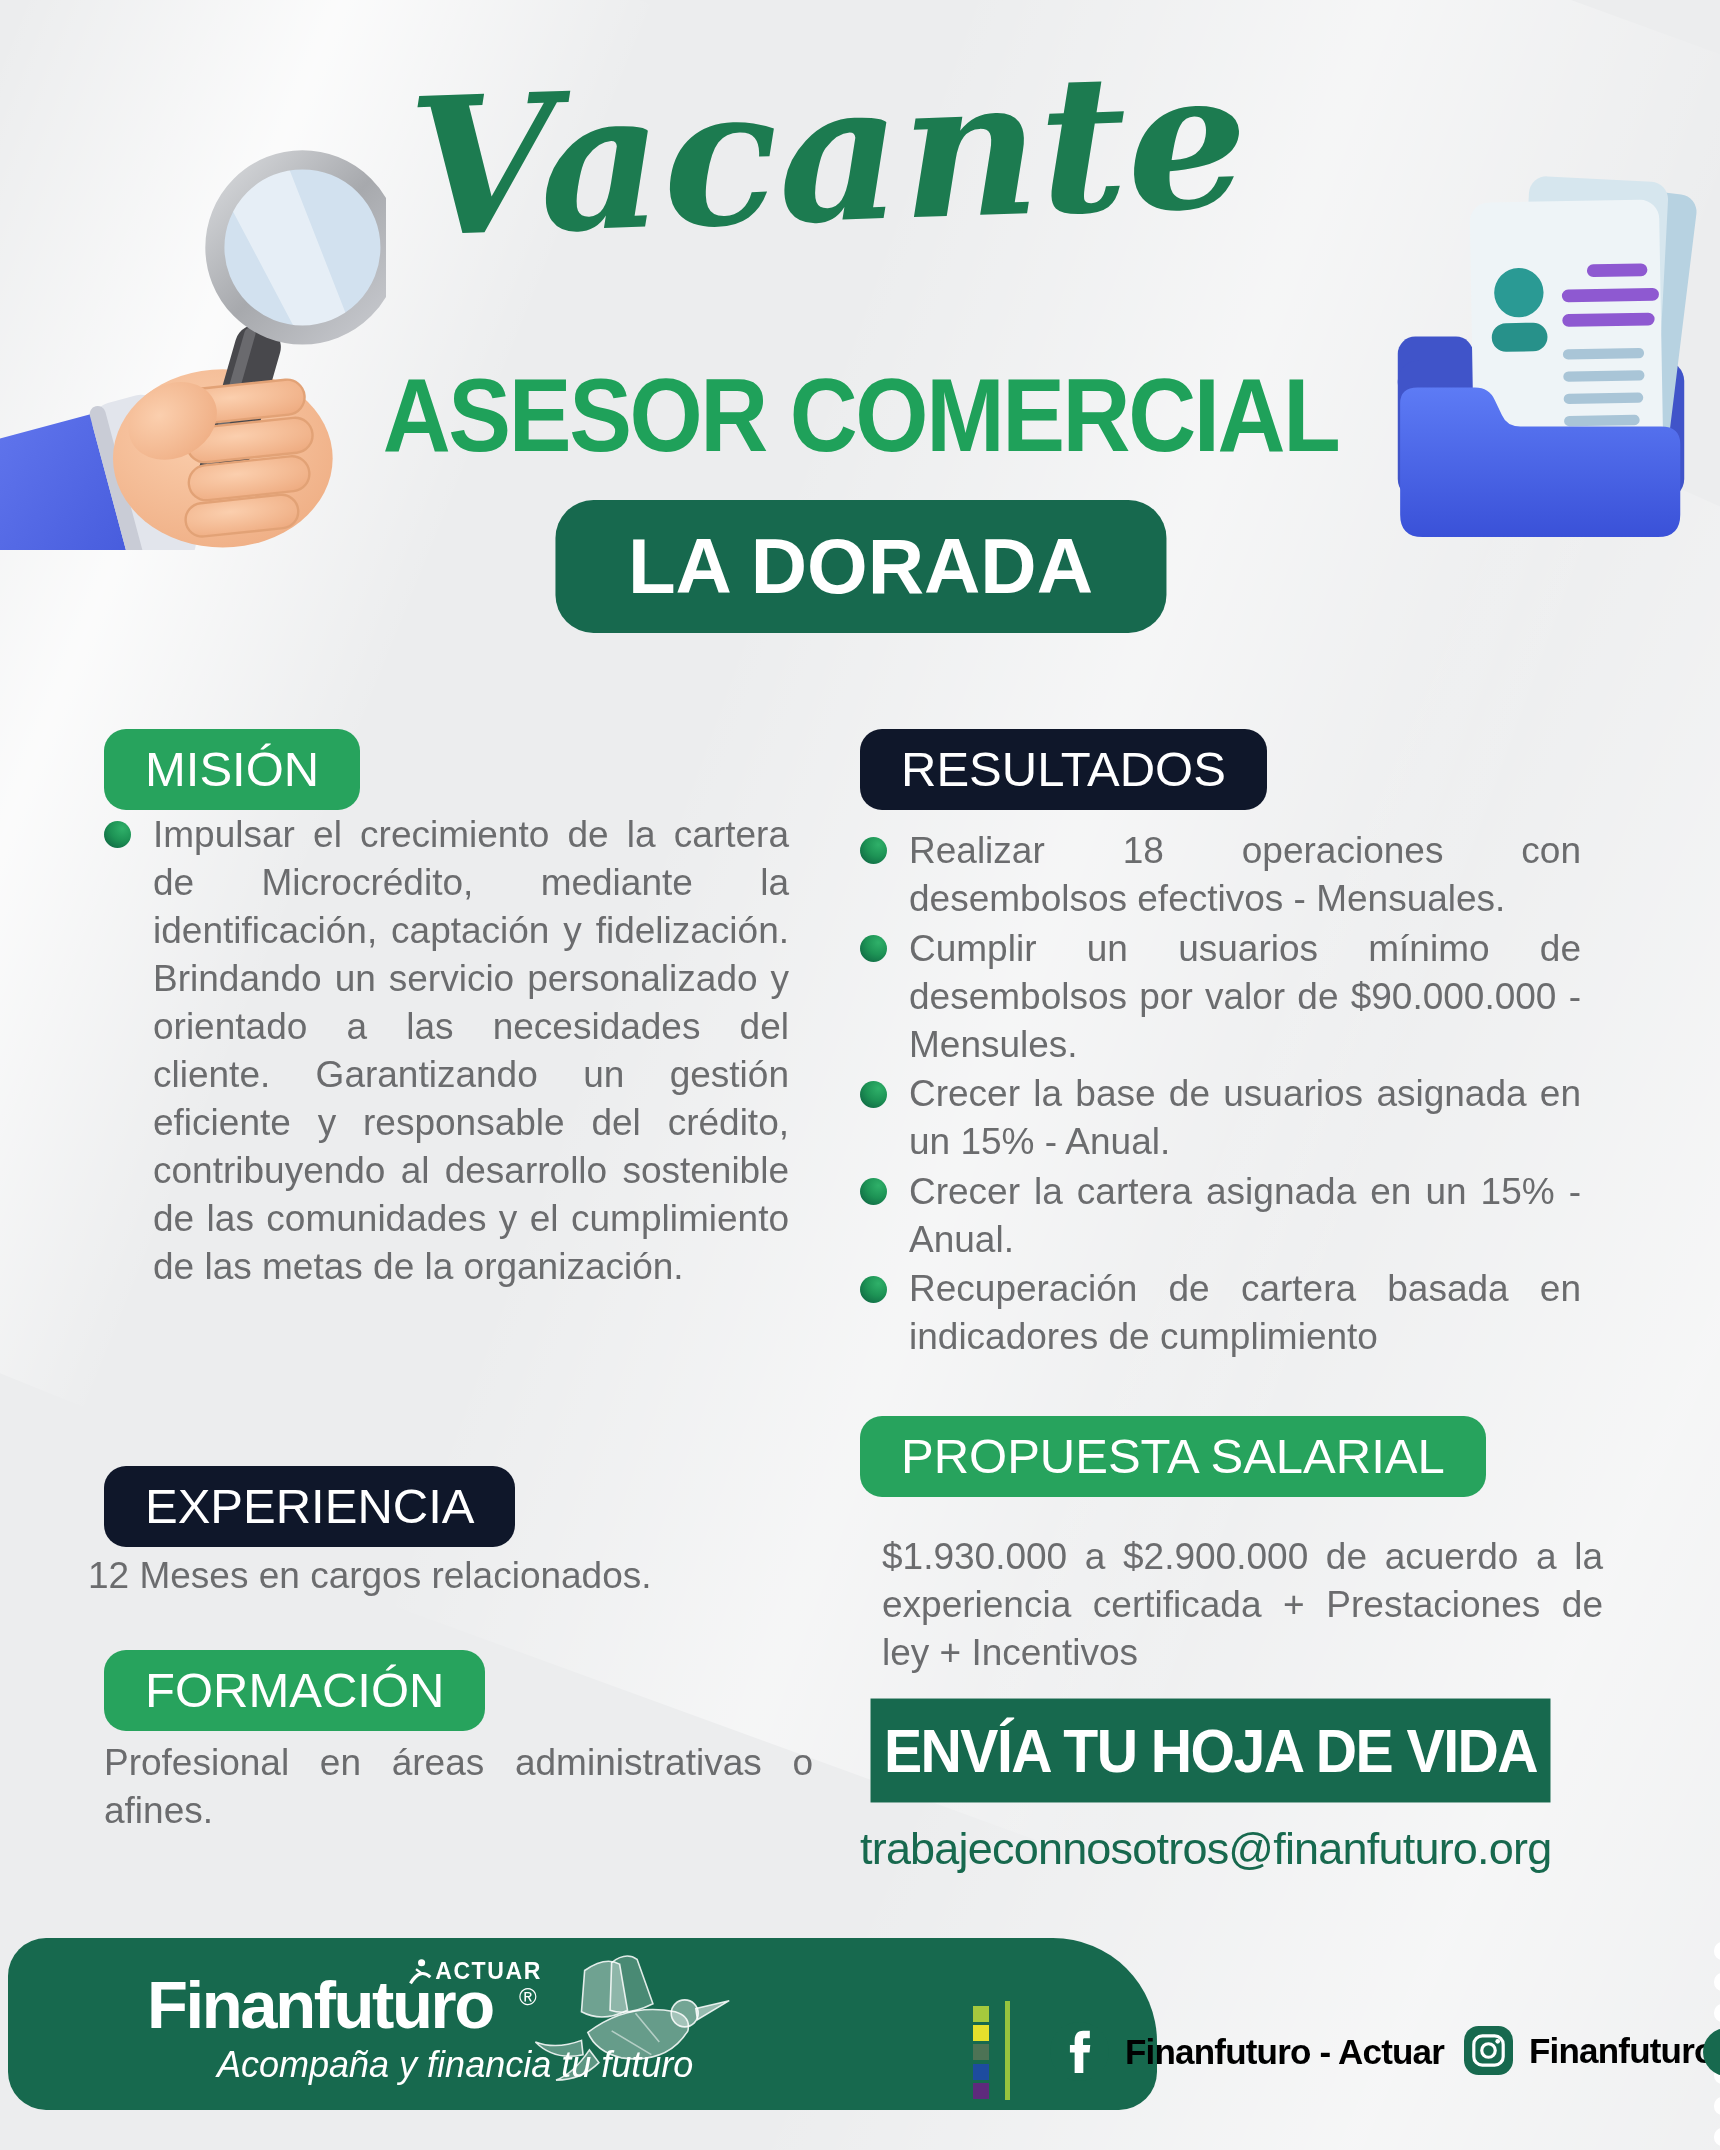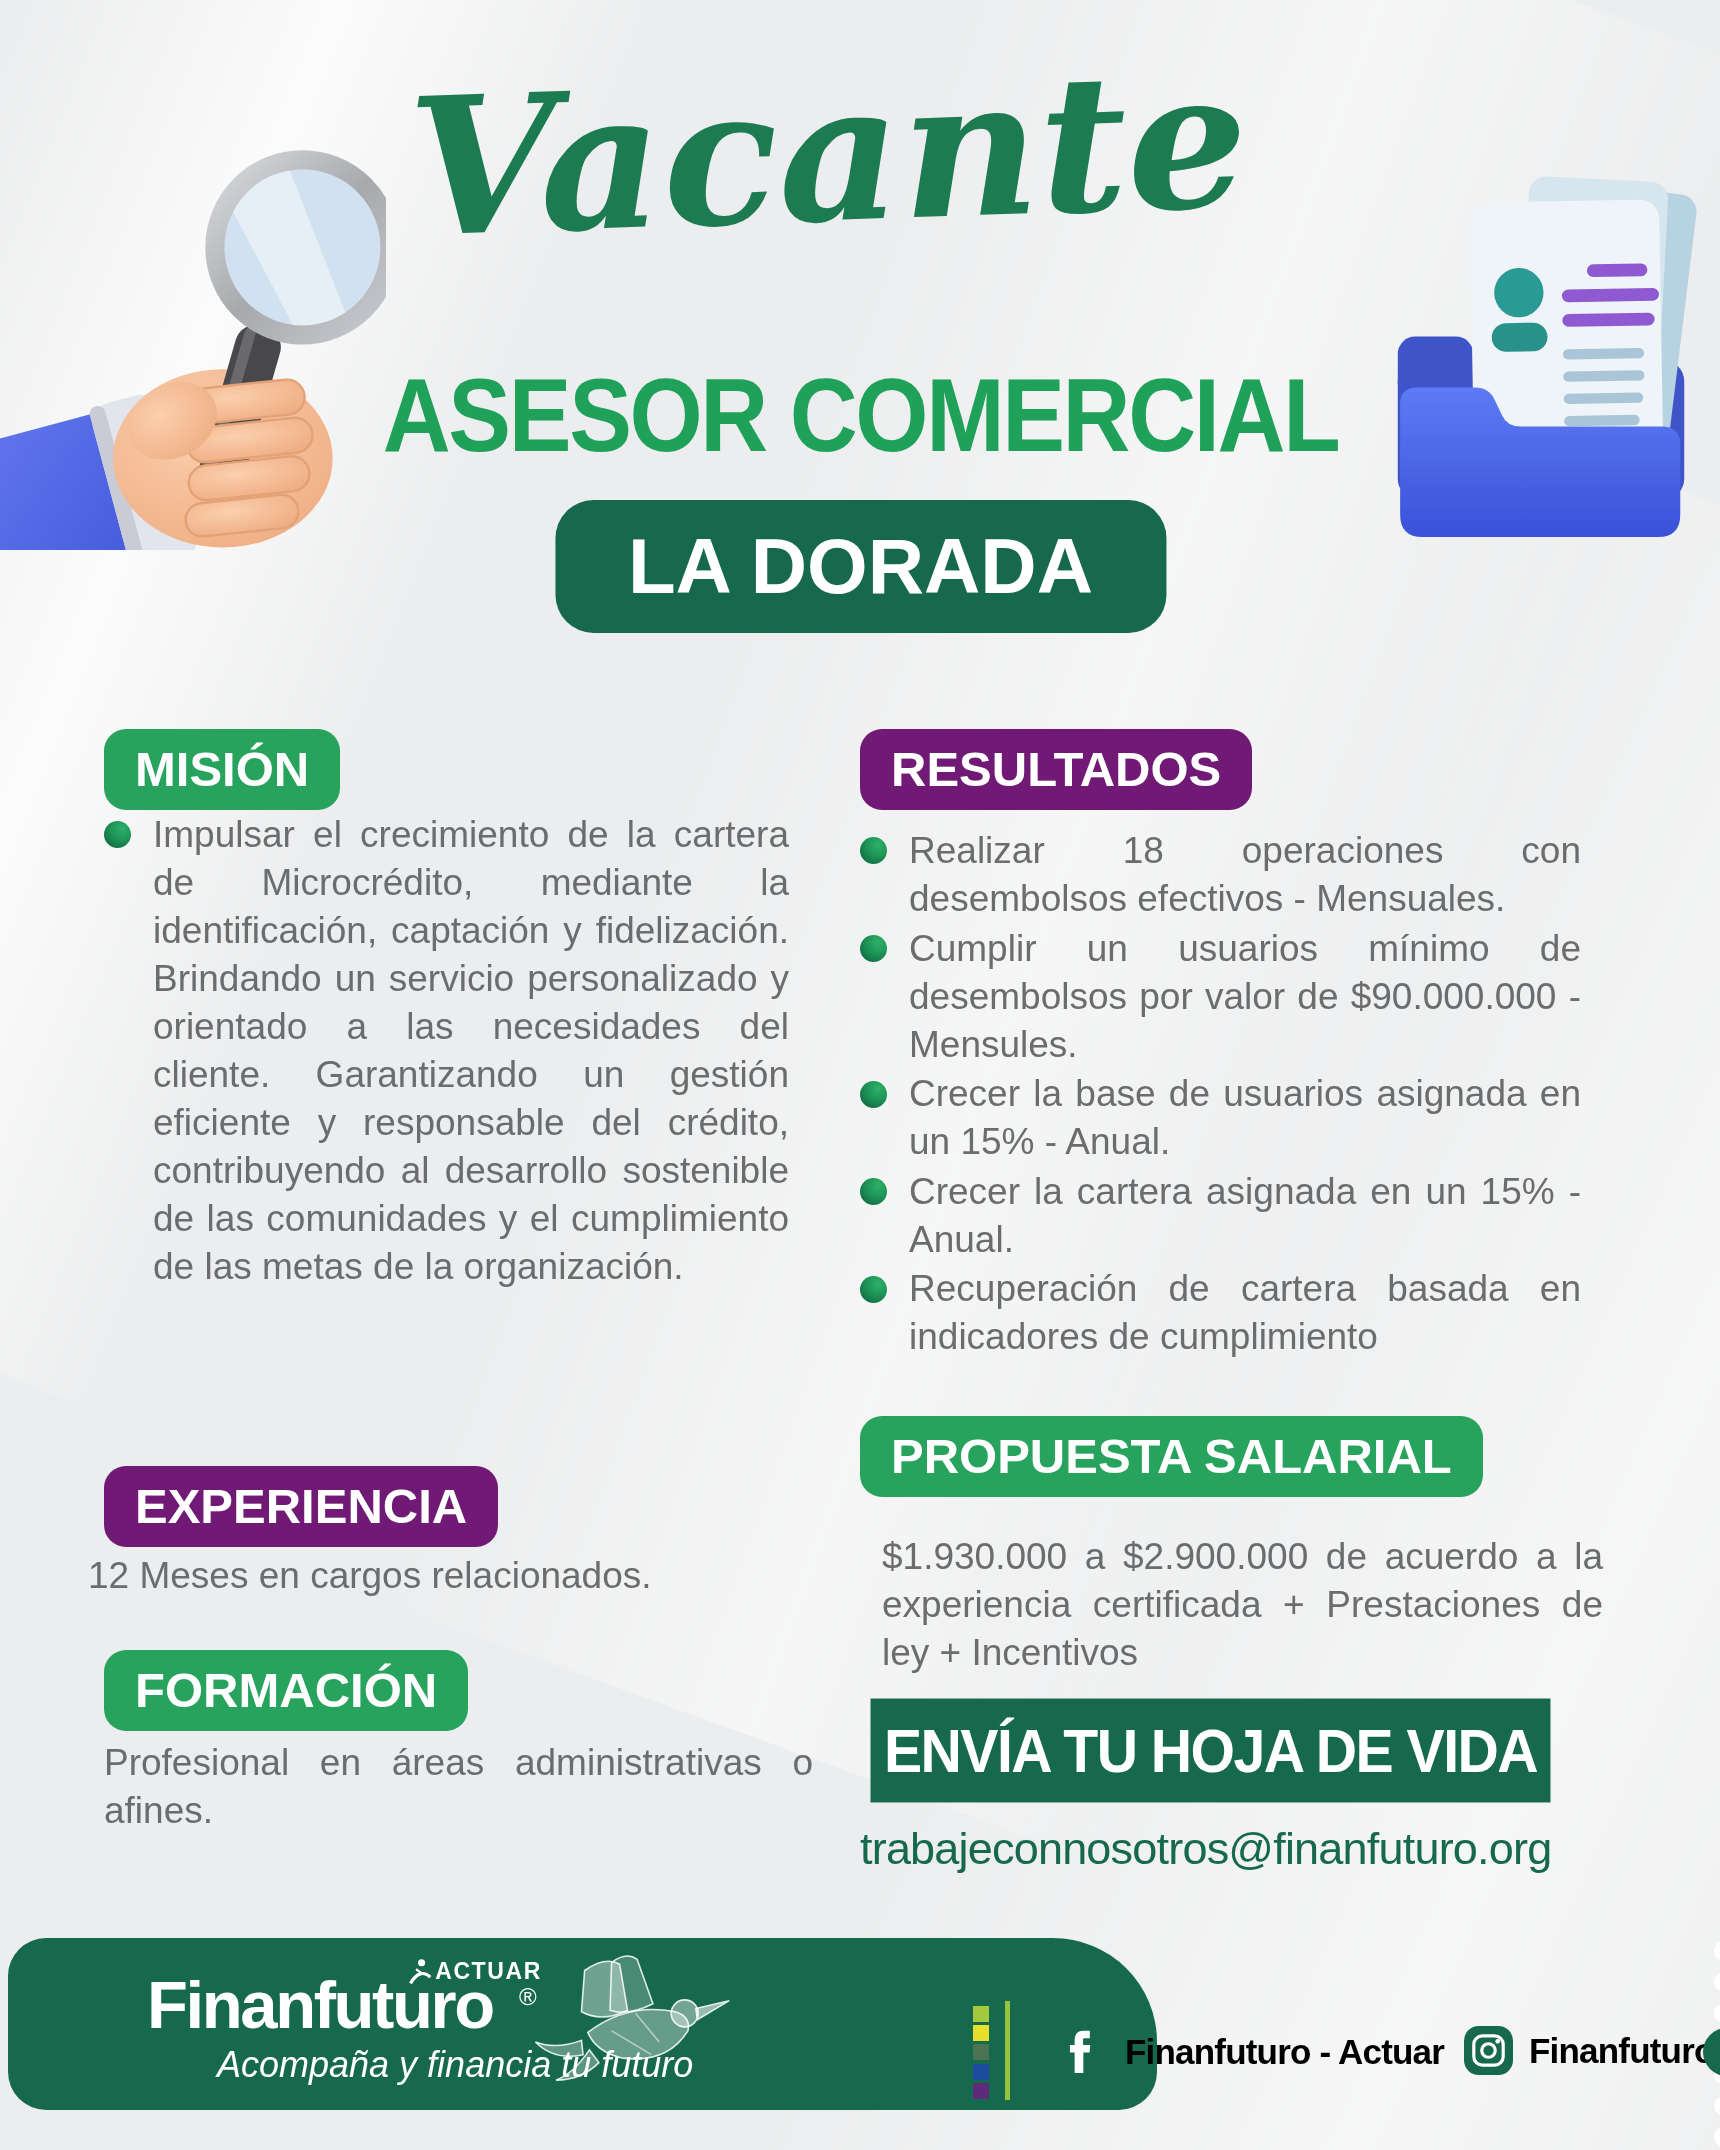--- a/index.html
+++ b/index.html
@@ -20,24 +20,24 @@
   .title-script{position:absolute;top:48px;left:0;width:100%;text-align:center;
     font-family:"DejaVu Serif", serif;font-style:italic;font-weight:bold;
     font-size:190px;line-height:1.1;color:#1c7b50;transform:rotate(-2deg) translateX(-32px);}
   .title-role{position:absolute;top:360px;left:0;width:100%;text-align:center;
     font-size:96px;font-weight:bold;color:#1fa15a;letter-spacing:-2.4px;transform:scale(.98,1.08);}
   .loc-badge{position:absolute;top:500px;left:50%;transform:translateX(-50%);
     background:#17694e;color:#fff;font-size:78px;font-weight:bold;letter-spacing:0;
     padding:21px 73px;border-radius:38px;}
 
   
-  .badge{position:absolute;color:#fff;font-weight:bold;font-size:49px;line-height:1;
-    padding:16px 31px;border-radius:22px;white-space:nowrap;}
+  .badge{position:absolute;color:#fff;font-weight:normal;font-size:49px;line-height:1;
+    padding:16px 41px;border-radius:22px;white-space:nowrap;}
   .badge.bright{background:#27a35d;}
-  .badge.dark{background:#701a75;}
+  .badge.dark{background:#0f172a;}
 
   
   .txt{color:#6b6c6e;font-size:37px;line-height:48px;}
   .just{text-align:justify;text-align-last:left;}
   ul.blist{position:absolute;list-style:none;margin:0;padding:0;}
   ul.blist li{display:flex;gap:22px;margin:0 0 1.6px 0;}
   ul.blist .dot{flex:0 0 27px;width:27px;height:27px;border-radius:50%;margin-top:10.4px;
     background:radial-gradient(circle at 68% 28%, #2fb069 0%, #1d9355 45%, #0b5b3e 100%);}
   ul.blist p{margin:0;flex:1;}
 

